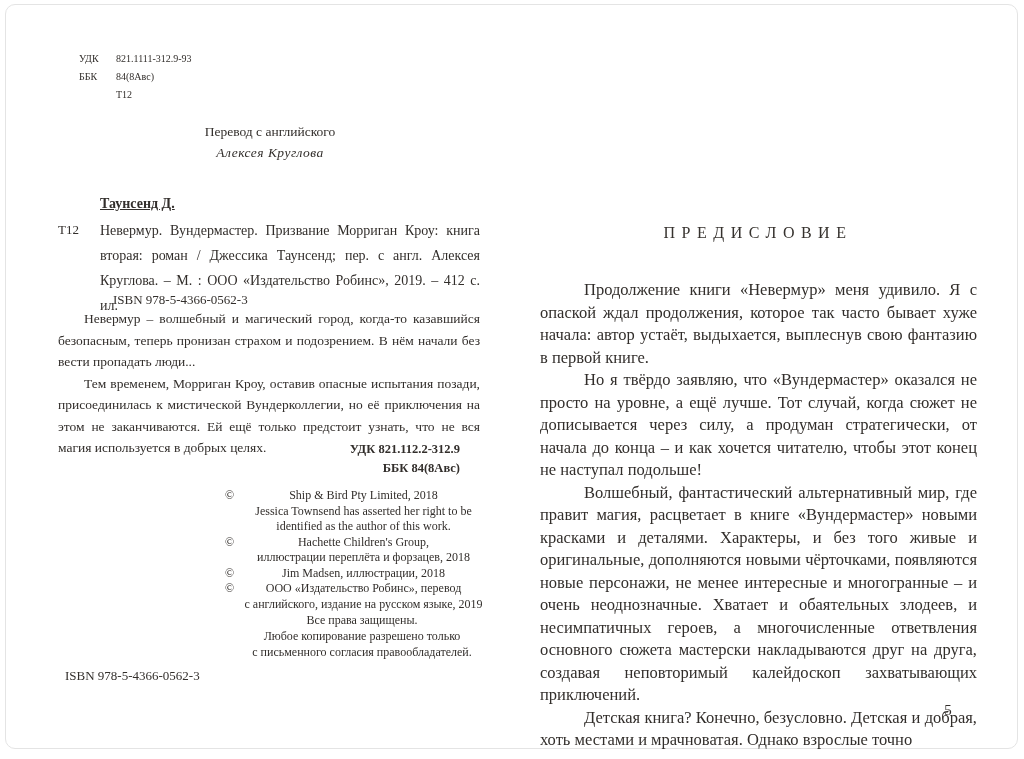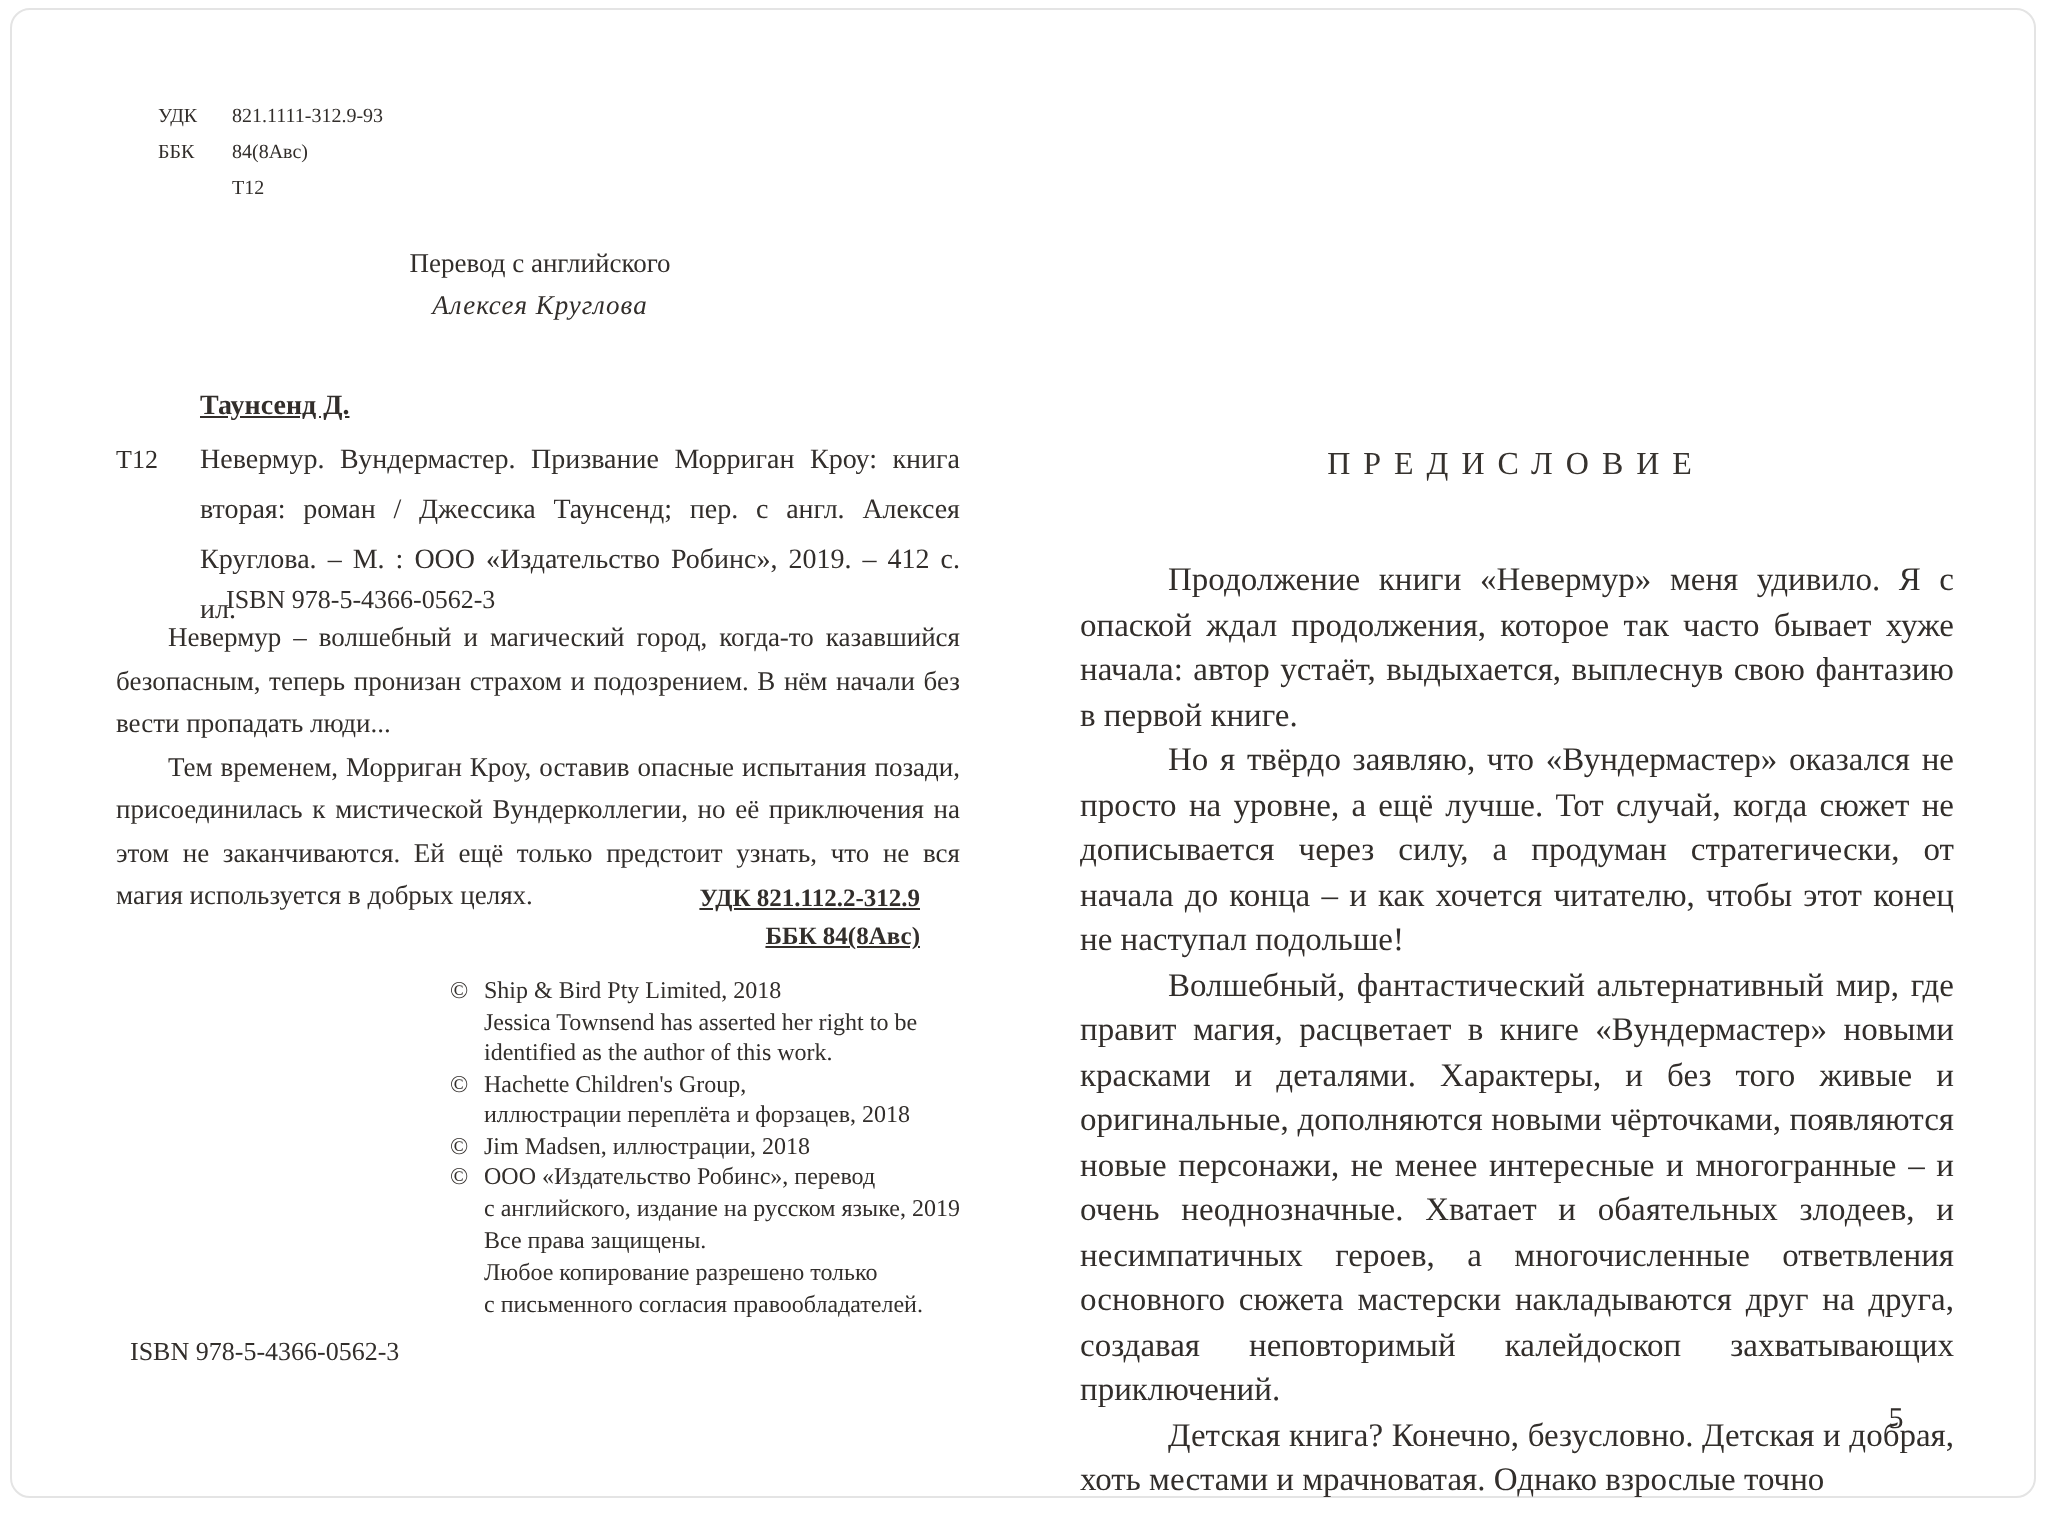--- a/index.html
+++ b/index.html
@@ -10,21 +10,21 @@
     font-family: "Liberation Serif", "DejaVu Serif", serif;
     color: #322e2b;
     overflow: hidden;
   }
   .scan-edge {
     position: absolute; left: 5px; top: 4px; right: 6px; bottom: 10px;
     border: 1px solid #e4e4e4; border-radius: 10px;
     pointer-events: none;
   }
   .abs { position: absolute; }
-  .preline { white-space: pre-line; }
+  .preline { white-space: pre-line; text-align: center; }
 
   
   .codes { left: 64px; top: 50px; font-size: 10px; line-height: 18px; margin-left: 15px; }
   .code-label { display: inline-block; min-width: 30px; margin-right: 7px; }
   .code-t12 { padding-left: 37px; }
 
   .translation { left: 55px; top: 121px; width: 430px; text-align: center;
                  font-size: 13.5px; line-height: 21px; }
   .translation .translator { font-style: italic; letter-spacing: 0.5px; }
 
@@ -35,21 +35,21 @@
   .catalog-text { margin-left: 42px; width: 380px; font-size: 14px;
                   line-height: 25px; text-align: justify; }
 
   .isbn-top { left: 113px; top: 292px; font-size: 13px; }
 
   .annotation { left: 58px; top: 308px; width: 422px; font-size: 13.5px;
                 line-height: 21.5px; text-align: justify; }
   .annotation p { margin: 0; text-indent: 26px; }
 
   .udk2 { left: 300px; top: 440px; width: 160px; text-align: right;
-          font-size: 12.5px; line-height: 19px; font-weight: bold; text-decoration: underline; }
+          font-size: 12.5px; line-height: 19px; font-weight: bold; }
 
   .copyrights { left: 225px; top: 488px; width: 260px; font-size: 12px;
                 line-height: 15.5px; }
   .c-entry { display: flex; }
   .c-mark { width: 17px; flex: 0 0 17px; }
   .c-lines { flex: 1; }
 
   .rights-notice { left: 242px; top: 612px; width: 240px; font-size: 12px;
                    line-height: 16px; }
 

